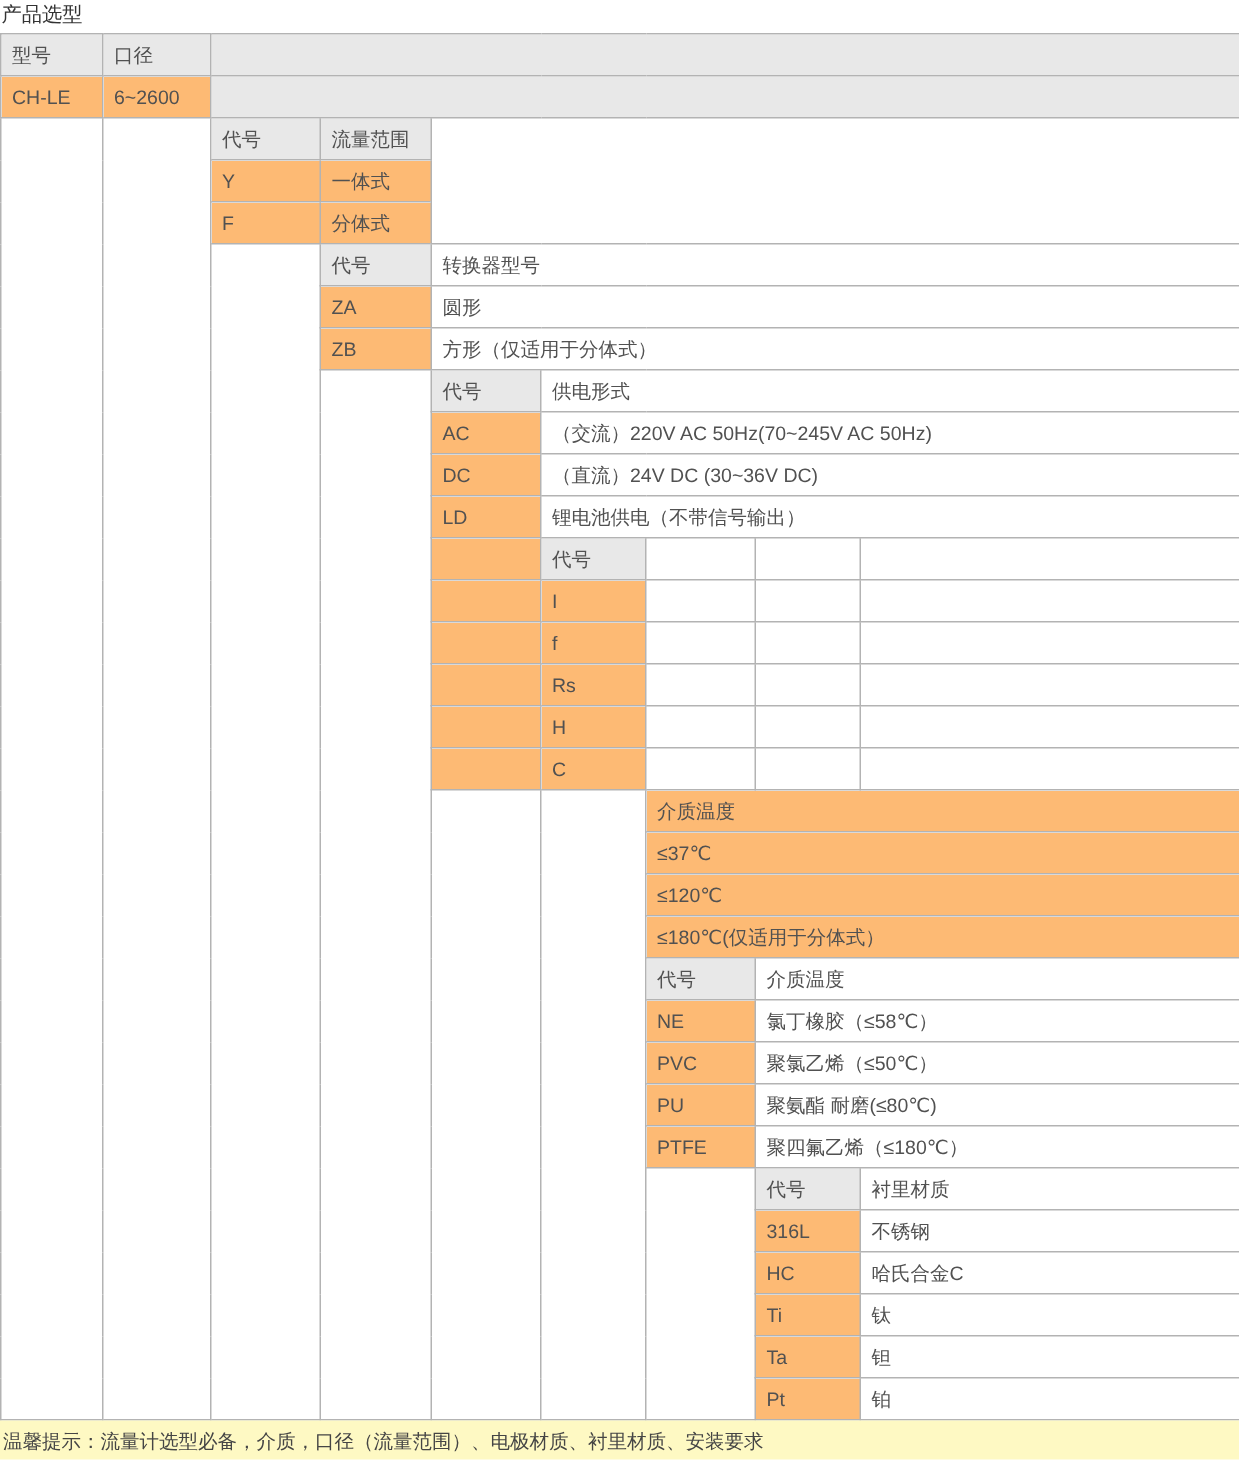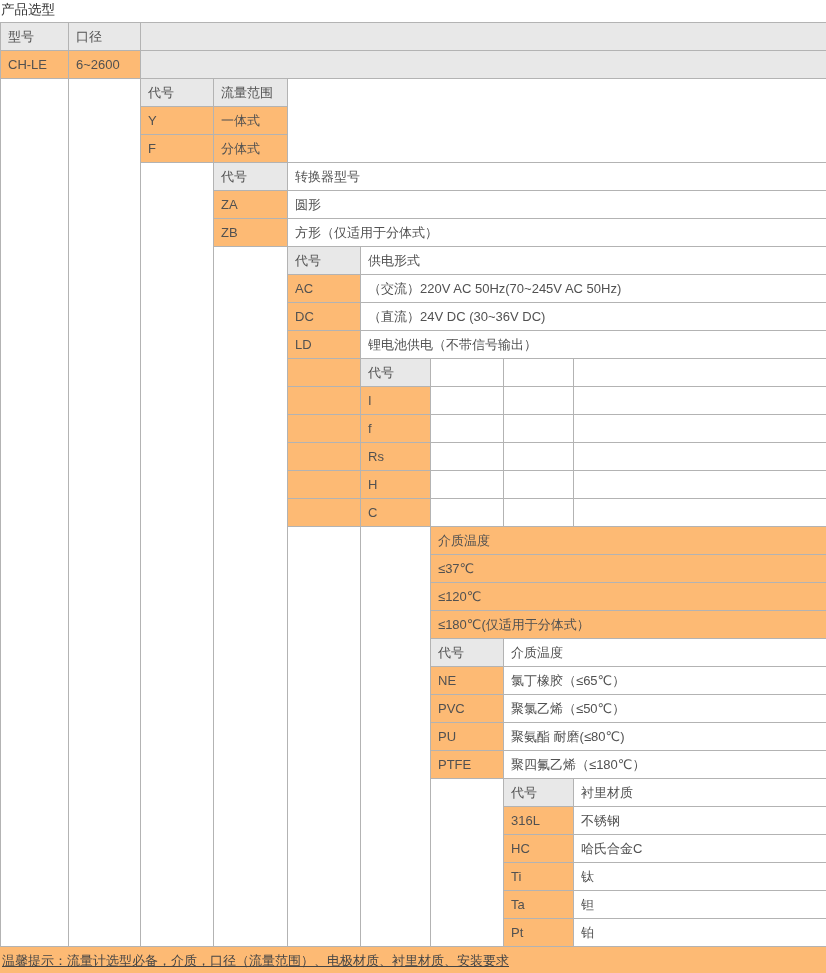--- a/index.html
+++ b/index.html
@@ -23,22 +23,22 @@
     color:#515151;
     vertical-align:middle;
     white-space:nowrap;
     overflow:hidden;
   }
   td.hdr{background:#e8e8e8;}
   td.code{background:#fdba74;}
   td.w{background:#ffffff;margin-top:34px;}
   .footer-note{
     height:27px;line-height:27px;font-size:13px;color:#454545;
-    padding-left:2px;background:#fdba74;
-    white-space:nowrap;overflow:hidden;text-decoration:underline;
+    padding-left:2px;background:#fef9c3;
+    white-space:nowrap;overflow:hidden;
   }
 </style>
 </head>
 <body>
 
 <div class="page-title">产品选型</div>
 
 <table class="sel">
   <colgroup>
     <col style="width:68px">
@@ -170,21 +170,21 @@
   <tr>
     <td class="code" colspan="3">≤180℃(仅适用于分体式）</td>
   </tr>
 
   <tr>
     <td class="hdr">代号</td>
     <td class="w" colspan="2">介质温度</td>
   </tr>
   <tr>
     <td class="code">NE</td>
-    <td class="w" colspan="2">氯丁橡胶（≤65℃）</td>
+    <td class="w" colspan="2">氯丁橡胶（≤58℃）</td>
   </tr>
   <tr>
     <td class="code">PVC</td>
     <td class="w" colspan="2">聚氯乙烯（≤50℃）</td>
   </tr>
   <tr>
     <td class="code">PU</td>
     <td class="w" colspan="2">聚氨酯 耐磨(≤80℃)</td>
   </tr>
   <tr>

